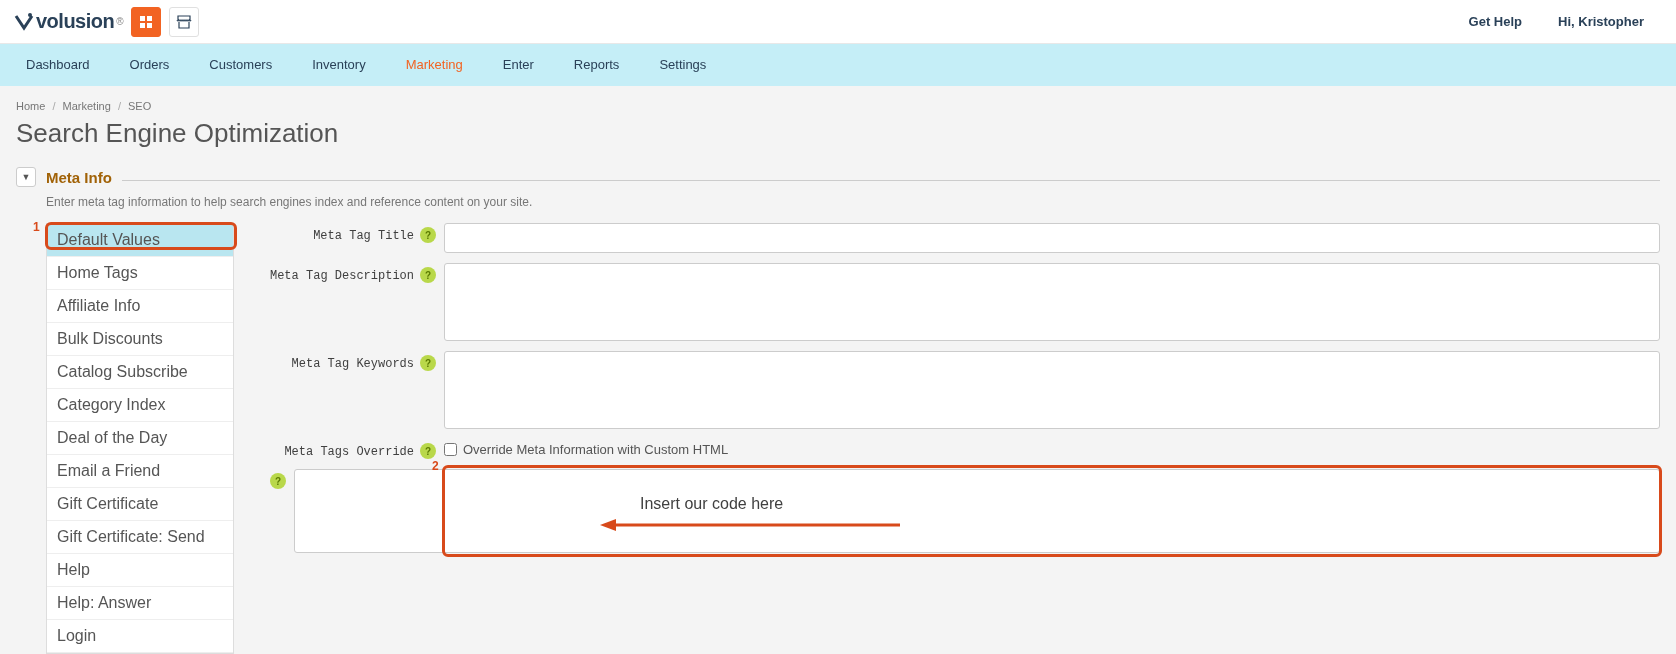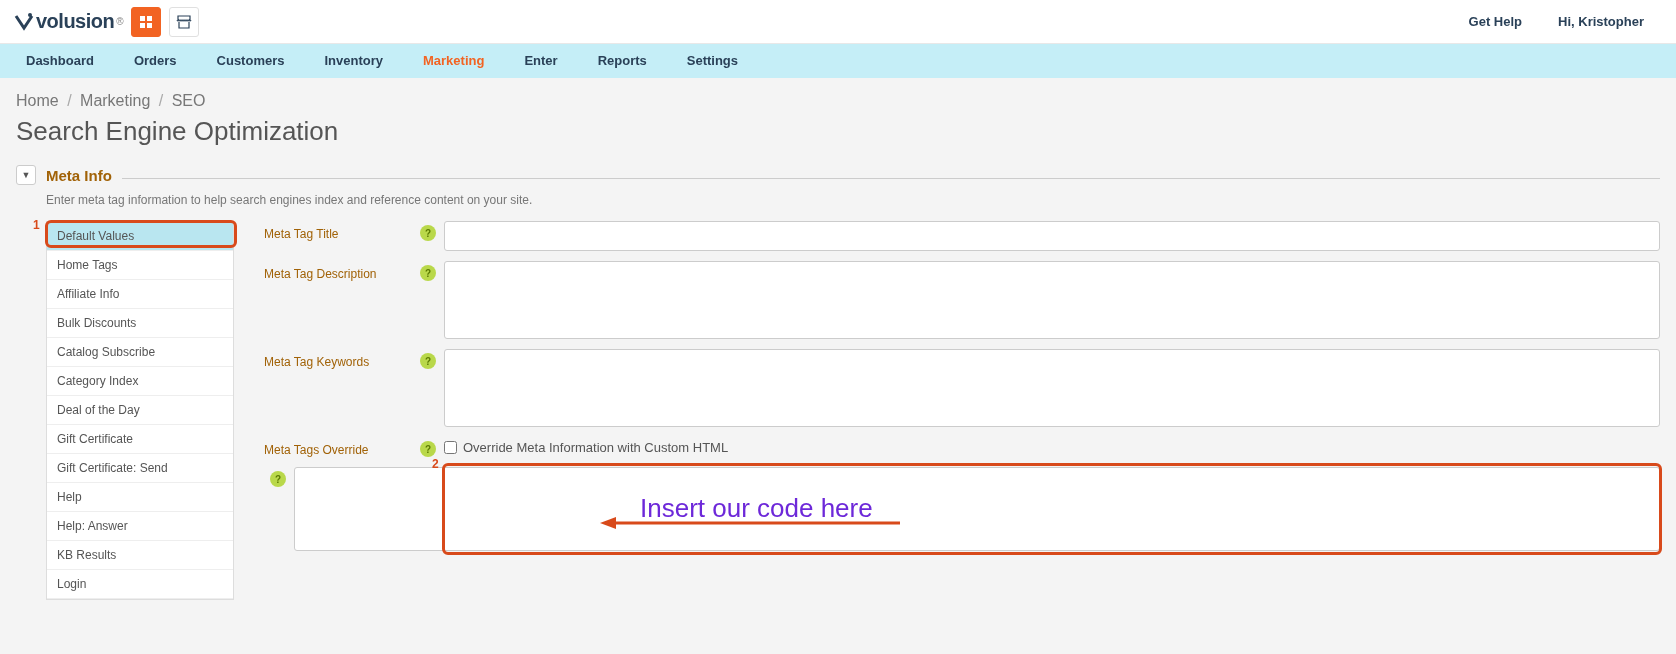--- a/index.html
+++ b/index.html
@@ -10,59 +10,59 @@
 .logo { display: flex; align-items: center; font-size: 20px; font-weight: bold; color: #2a4158; letter-spacing: -0.5px; }
 .logo svg { margin-right: 2px; }
 .logo small { font-size: 10px; font-weight: normal; margin-left:2px; color:#888;}
 .topbar-icon { width: 30px; height: 30px; border: 1px solid #e0e0e0; border-radius: 3px; display: inline-flex; align-items: center; justify-content: center; margin-left: 8px; cursor: pointer; }
 .topbar-icon.orange { background: #f26322; border-color: #f26322; color: #fff; }
 .topbar-icon.white { background: #fff; color: #2a4158; }
 .topbar-spacer { flex: 1; }
 .topbar-link { color: #2a4158; font-weight: bold; font-size: 13px; padding: 0 18px; cursor: pointer; }
 
 
-.nav { background: #c5eef7; height: 34px; display: flex; padding: 0 6px; font-weight: bold; }
+.nav { background: #c5eef7; height: 42px; display: flex; align-items: center; padding: 0 6px; }
 .nav-item { padding: 0 20px; color: #2a4158; font-size: 13px; cursor: pointer; line-height: 34px; }
 .nav-item.active { color: #f26322; }
 
 
 .content { padding: 14px 16px; }
-.breadcrumb { font-size: 16px; color: #777; margin-bottom: 6px; }
+.breadcrumb { font-size: 11px; color: #777; margin-bottom: 6px; }
 .breadcrumb a { color: #777; text-decoration: none; cursor: pointer; }
 .breadcrumb .sep { margin: 0 4px; color: #aaa; }
 .page-title { color: #555; font-size: 26px; font-weight: normal; margin-bottom: 18px; }
 
 
 .section-header { display: flex; align-items: center; margin-bottom: 8px; }
 .collapse-btn { width: 20px; height: 20px; border: 1px solid #ccc; border-radius: 3px; background: #fff; display: inline-flex; align-items: center; justify-content: center; cursor: pointer; margin-right: 10px; font-size: 9px; color: #555; }
 .section-title { font-weight: bold; color: #a16207; font-size: 15px; }
 .section-title-line { flex:1; border-bottom:1px solid #ccc; margin-left:10px; height:1px; align-self:center; margin-top:6px;}
 .section-desc { font-size: 12px; color: #777; margin: 0 0 14px 30px; }
 
 
 .body-row { display: flex; align-items: flex-start; margin-left: 30px; }
 .sidebar { width: 188px; border: 1px solid #ddd; background: #fff; position: relative; }
-.sidebar-item { padding: 7px 10px; font-size: 12px; color: #555; border-bottom: 1px solid #eee; cursor: pointer; }
+.sidebar-item { padding: 7px 10px; font-size: 16px; color: #555; border-bottom: 1px solid #eee; cursor: pointer; }
 .sidebar-item.active { background: #b9e6f0; }
 .callout-1 { position: absolute; left: -14px; top: -4px; color: #d84a1b; font-size: 12px; font-weight: bold; }
 .sidebar-highlight { position:absolute; left:-2px; top:-2px; width:192px; height:28px; border:3px solid #d84a1b; border-radius:6px; pointer-events:none; }
 
 .form-area { flex: 1; margin-left: 30px; position: relative; }
 .form-row { display: flex; align-items: flex-start; margin-bottom: 10px; }
-.form-label { width: 150px; font-size: 12px; color: #a16207; padding-top: 6px; }
+.form-label { width: 150px; text-align: right; font-size: 12px; color: #404040; padding-top: 6px; font-family: Liberation Mono, monospace; }
 .help-dot { width: 16px; height: 16px; border-radius: 50%; background: #b9d84a; color: #5a7a00; font-size: 10px; display: inline-flex; align-items: center; justify-content: center; margin: 4px 8px 0 6px; cursor: pointer; font-weight:bold;}
 .text-input { flex: 1; border: 1px solid #ccc; border-radius: 3px; height: 30px; padding: 0 8px; font-size: 13px; background:#fff; }
 .textarea { flex: 1; border: 1px solid #ccc; border-radius: 3px; height: 78px; padding: 6px 8px; font-size: 13px; resize: none; background:#fff;}
 .checkbox-row { display:flex; align-items:center; padding-top:3px;}
 .checkbox-row input { margin-right:6px;}
 
 
 .annot-box { position:absolute; border:3px solid #d84a1b; border-radius:6px; }
 .callout-2 { position:absolute; color:#d84a1b; font-weight:bold; font-size:12px;}
-.annot-text { position:absolute; font-family: 'Segoe UI', Arial, sans-serif; font-size:26px; color:#6d28d9; }
+.annot-text { position:absolute; font-family: 'Segoe UI', Arial, sans-serif; font-size:16px; color:#404040; }
 .arrow { position:absolute; }
 .arrow-line { stroke:#d84a1b; stroke-width:3; }
 .arrow-head { fill:#d84a1b; }
 </style>
 </head>
 <body>
 
 <div class="topbar">
   <div class="logo">
     <svg width="20" height="20" viewBox="0 0 20 20">
@@ -123,25 +123,25 @@
     <div class="sidebar" id="sidebar">
       <span class="callout-1">1</span>
       <div class="sidebar-highlight"></div>
     <div class="sidebar-item active">Default Values</div>
         <div class="sidebar-item">Home Tags</div>
         <div class="sidebar-item">Affiliate Info</div>
         <div class="sidebar-item">Bulk Discounts</div>
         <div class="sidebar-item">Catalog Subscribe</div>
         <div class="sidebar-item">Category Index</div>
         <div class="sidebar-item">Deal of the Day</div>
+        <div class="sidebar-item">Email a Friend</div>
         <div class="sidebar-item">Gift Certificate</div>
         <div class="sidebar-item">Gift Certificate: Send</div>
         <div class="sidebar-item">Help</div>
         <div class="sidebar-item">Help: Answer</div>
-        <div class="sidebar-item">KB Results</div>
         <div class="sidebar-item">Login</div>
       </div>
 
     <div class="form-area">
       <div class="form-row">
         <div class="form-label">Meta Tag Title</div>
         <div class="help-dot">?</div>
         <input class="text-input" value="" style="">
       </div>
       <div class="form-row">

